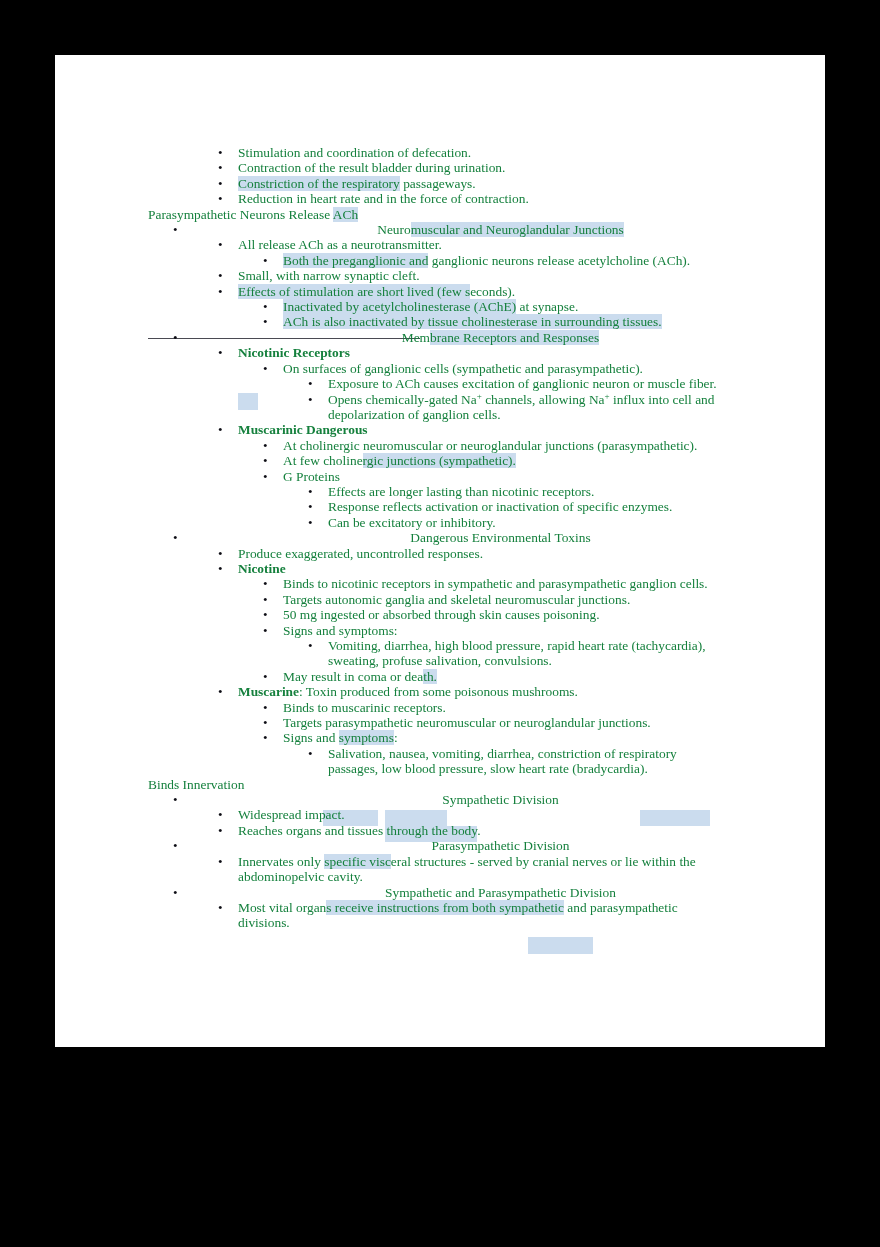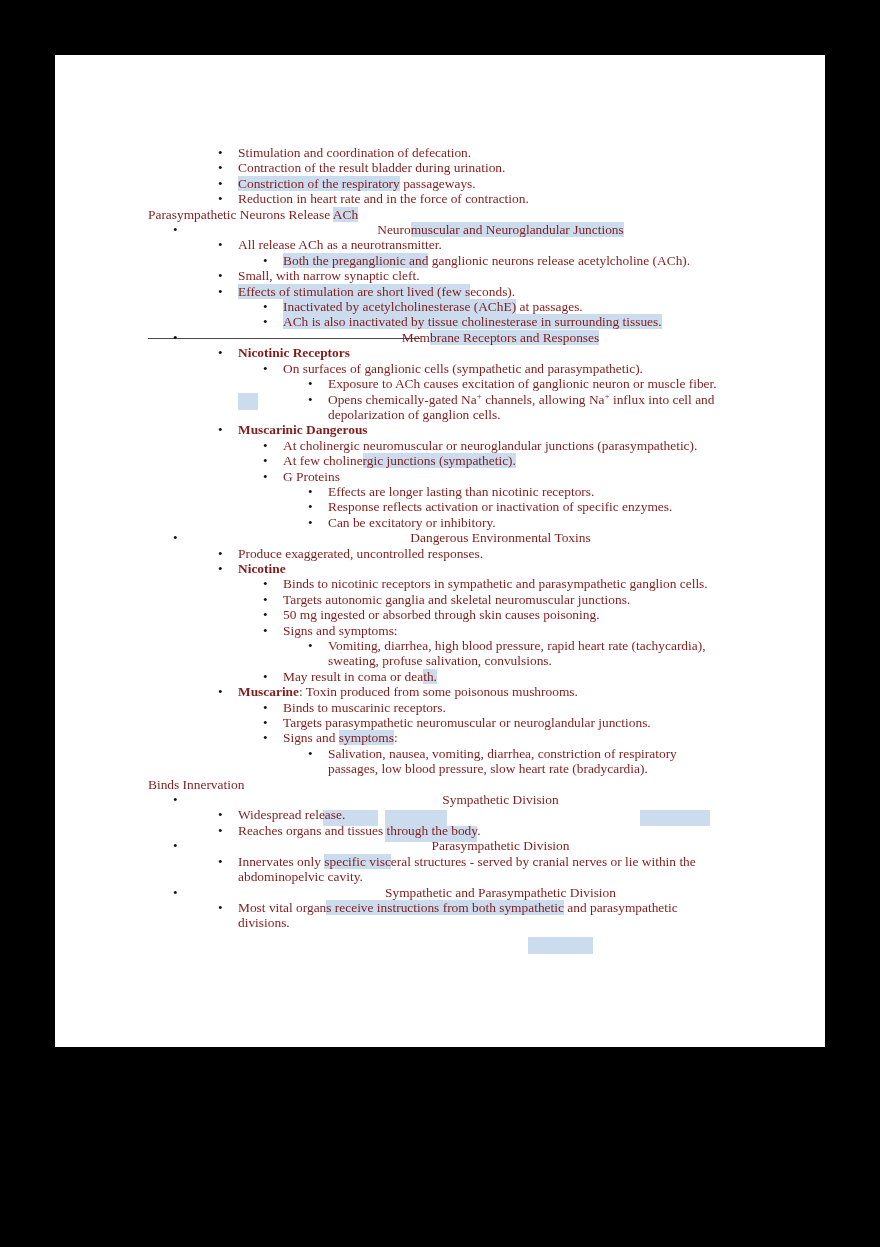--- a/index.html
+++ b/index.html
@@ -29,21 +29,21 @@
     position: absolute;
     left: 93px;
     top: 90px;
     width: 660px;
   }
 
   .line {
     position: relative;
     font-size: 13.4px;
     line-height: 15.4px;
-    color: #7f1d1d;
+    color: #15803d;
     white-space: nowrap;
     margin: 0;
     padding: 0;
   }
 
   
   .lvl0 { padding-left: 0px; }
   .lvl1 { padding-left: 45px; text-align: center; }
   .lvl2 { padding-left: 90px; }
   .lvl3 { padding-left: 135px; }
@@ -121,21 +121,21 @@
     <div class="line lvl1"><span class="bullet"></span><span class="txt"><span>Neuro</span><span class="hl">muscular and Neuroglandular Junctions</span></span></div>
 
     <div class="line lvl2"><span class="bullet"></span><span class="txt">All release ACh as a neurotransmitter.</span></div>
 
     <div class="line lvl3"><span class="bullet"></span><span class="txt"><span class="hl">Both the preganglionic and</span><span> ganglionic neurons release acetylcholine (ACh).</span></span></div>
 
     <div class="line lvl2"><span class="bullet"></span><span class="txt">Small, with narrow synaptic cleft.</span></div>
 
     <div class="line lvl2"><span class="bullet"></span><span class="txt"><span class="hl">Effects of stimulation are short lived (few s</span><span>econds).</span></span></div>
 
-    <div class="line lvl3"><span class="bullet"></span><span class="txt"><span class="hl">Inactivated by acetylcholinesterase (AChE)</span><span> at passages.</span></span></div>
+    <div class="line lvl3"><span class="bullet"></span><span class="txt"><span class="hl">Inactivated by acetylcholinesterase (AChE)</span><span> at synapse.</span></span></div>
 
     <div class="line lvl3"><span class="bullet"></span><span class="txt"><span class="hl">ACh is also inactivated by tissue cholinesterase in surrounding tissues.</span></span></div>
 
     <div class="line lvl1"><span class="bullet"></span><span class="txt"><span>Mem</span><span class="hl">brane Receptors and Responses</span></span></div>
 
     <div class="line lvl2"><span class="bullet"></span><span class="txt bold">Nicotinic Receptors</span></div>
 
     <div class="line lvl3"><span class="bullet"></span><span class="txt">On surfaces of ganglionic cells (sympathetic and parasympathetic).</span></div>
 
     <div class="line lvl4"><span class="bullet"></span><span class="txt">Exposure to ACh causes excitation of ganglionic neuron or muscle fiber.</span></div>
@@ -184,21 +184,21 @@
 
     <div class="line lvl3"><span class="bullet"></span><span class="txt"><span>Signs and </span><span class="hl">symptoms</span><span>:</span></span></div>
 
     <div class="line lvl4"><span class="bullet"></span><span class="txt">Salivation, nausea, vomiting, diarrhea, constriction of respiratory</span></div>
     <div class="line lvl4"><span class="txt">passages, low blood pressure, slow heart rate (bradycardia).</span></div>
 
     <div class="line lvl0"><span class="txt">Binds Innervation</span></div>
 
     <div class="line lvl1"><span class="bullet"></span><span class="txt">Sympathetic Division</span></div>
 
-    <div class="line lvl2"><span class="bullet"></span><span class="txt">Widespread release.</span></div>
+    <div class="line lvl2"><span class="bullet"></span><span class="txt">Widespread impact.</span></div>
 
     <div class="line lvl2"><span class="bullet"></span><span class="txt">Reaches organs and tissues through the body.</span></div>
 
     <div class="line lvl1"><span class="bullet"></span><span class="txt">Parasympathetic Division</span></div>
 
     <div class="line lvl2"><span class="bullet"></span><span class="txt"><span>Innervates only </span><span class="hl">specific visc</span><span>eral structures - served by cranial nerves or lie within the</span></span></div>
     <div class="line lvl2"><span class="txt">abdominopelvic cavity.</span></div>
 
     <div class="line lvl1"><span class="bullet"></span><span class="txt">Sympathetic and Parasympathetic Division</span></div>
 

